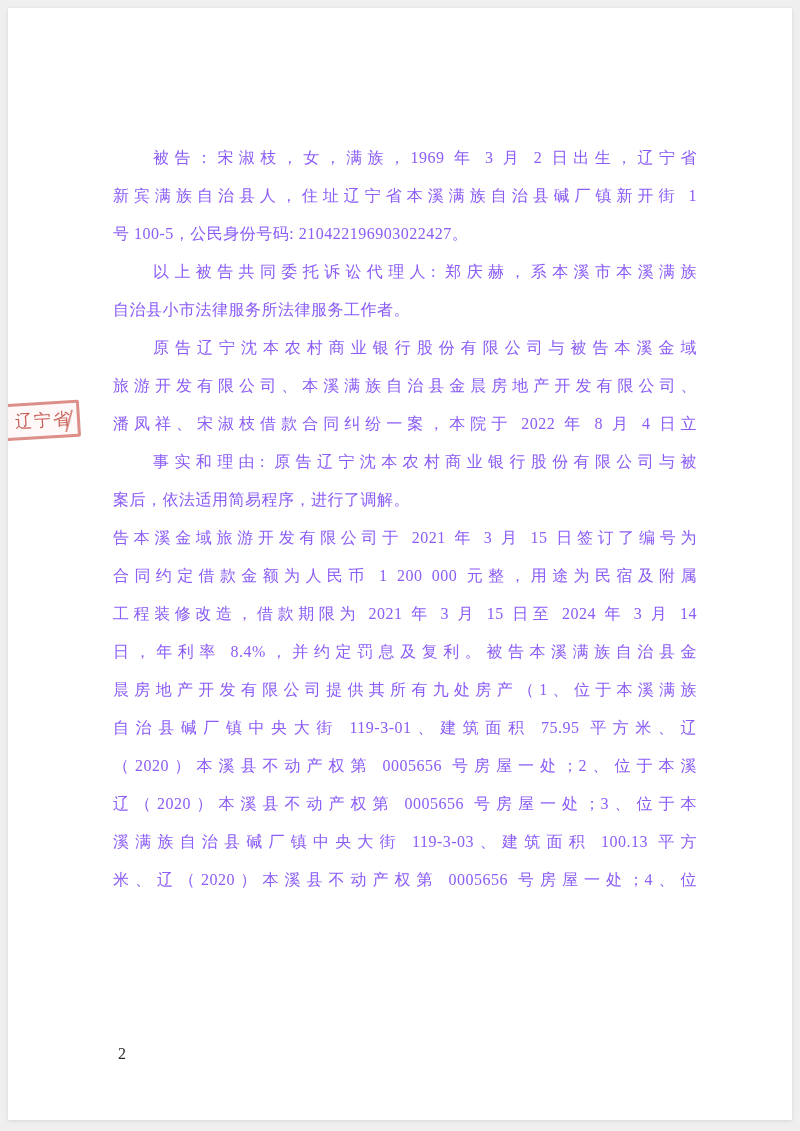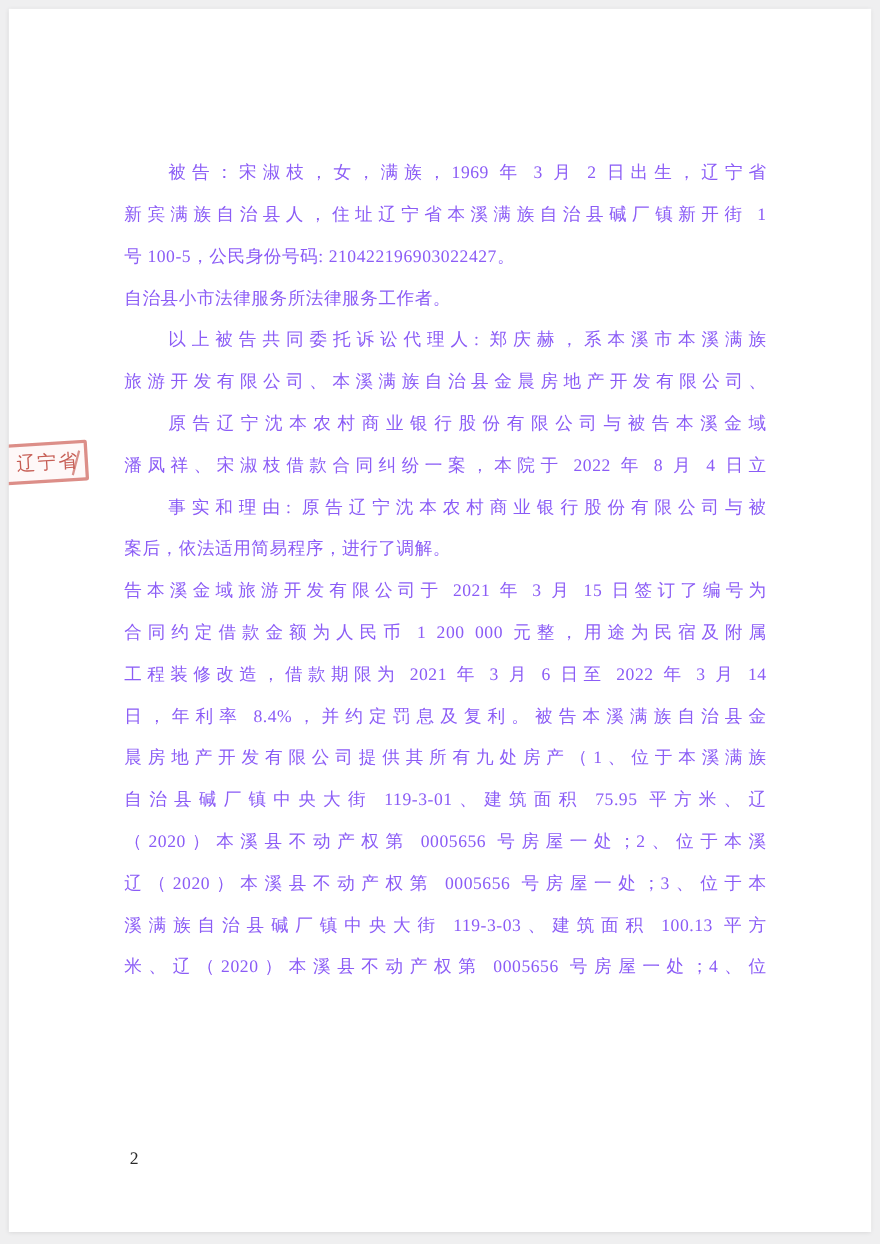--- a/index.html
+++ b/index.html
@@ -81,30 +81,30 @@
 
   <div class="seal">
     <span>辽宁省</span>
     <span class="seal-stroke"></span>
   </div>
 
   <div class="textblock">
     <div class="line indent">被告：宋淑枝，女，满族，1969 年 3 月 2 日出生，辽宁省</div>
     <div class="line">新宾满族自治县人，住址辽宁省本溪满族自治县碱厂镇新开街 1</div>
     <div class="line end">号 100-5，公民身份号码: 210422196903022427。</div>
+    <div class="line indent">以上被告共同委托诉讼代理人: 郑庆赫，系本溪市本溪满族</div>
     <div class="line end">自治县小市法律服务所法律服务工作者。</div>
-    <div class="line indent">以上被告共同委托诉讼代理人: 郑庆赫，系本溪市本溪满族</div>
+    <div class="line indent">原告辽宁沈本农村商业银行股份有限公司与被告本溪金域</div>
     <div class="line">旅游开发有限公司、本溪满族自治县金晨房地产开发有限公司、</div>
-    <div class="line indent">原告辽宁沈本农村商业银行股份有限公司与被告本溪金域</div>
     <div class="line">潘凤祥、宋淑枝借款合同纠纷一案，本院于 2022 年 8 月 4 日立</div>
     <div class="line indent">事实和理由: 原告辽宁沈本农村商业银行股份有限公司与被</div>
     <div class="line end">案后，依法适用简易程序，进行了调解。</div>
     <div class="line">告本溪金域旅游开发有限公司于 2021 年 3 月 15 日签订了编号为</div>
     <div class="line">合同约定借款金额为人民币 1 200 000 元整，用途为民宿及附属</div>
-    <div class="line">工程装修改造，借款期限为 2021 年 3 月 6 日至 2022 年 3 月 14</div>
+    <div class="line">工程装修改造，借款期限为 2021 年 3 月 15 日至 2024 年 3 月 14</div>
     <div class="line">日，年利率 8.4%，并约定罚息及复利。被告本溪满族自治县金</div>
     <div class="line">晨房地产开发有限公司提供其所有九处房产（1、位于本溪满族</div>
     <div class="line">自治县碱厂镇中央大街 119-3-01、建筑面积 75.95 平方米、辽</div>
     <div class="line">（2020）本溪县不动产权第 0005656 号房屋一处；2、位于本溪</div>
     <div class="line">辽（2020）本溪县不动产权第 0005656 号房屋一处；3、位于本</div>
     <div class="line">溪满族自治县碱厂镇中央大街 119-3-03、建筑面积 100.13 平方</div>
     <div class="line">米、辽（2020）本溪县不动产权第 0005656 号房屋一处；4、位</div>
   </div>
 
   <div class="pagenum">2</div>

